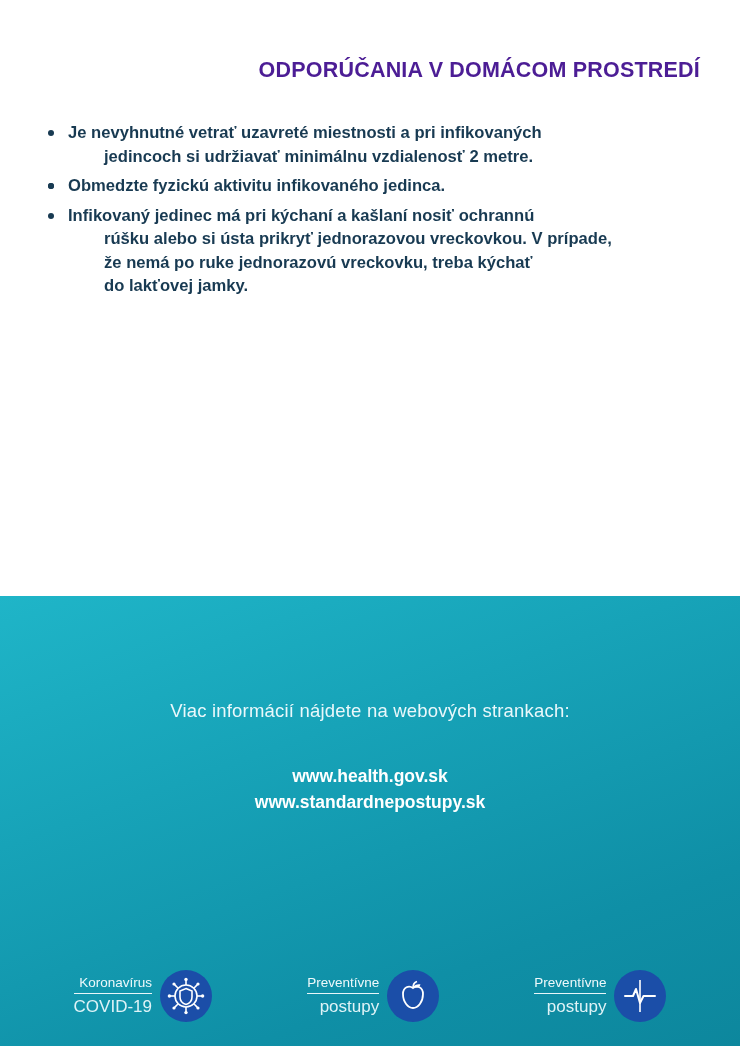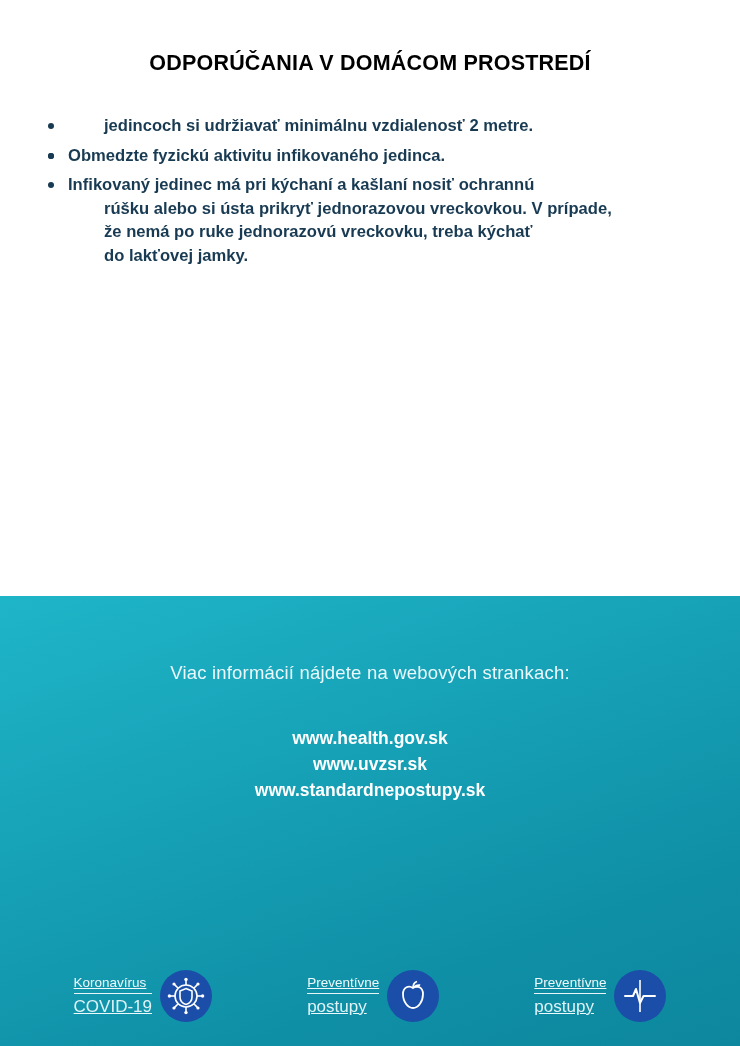--- a/index.html
+++ b/index.html
@@ -23,26 +23,26 @@
     flex-direction: column;
   }
   
   .top {
     height: 596px;
     box-sizing: border-box;
     padding: 34px 40px 0 40px;
     background: #ffffff;
   }
   .title {
-    text-align: center;
+    text-align: right;
     font-size: 21.5px;
     font-weight: bold;
     letter-spacing: 0.2px;
-    color: #000000;
-    margin: 17px 0 0 0;
+    color: #4c1d95;
+    margin: 24px 0 0 0;
   }
   .recs {
     margin: 38px 0 0 0;
     padding: 0;
     list-style: none;
   }
   .rec-item {
     position: relative;
     padding-left: 28px;
     margin-bottom: 6px;
@@ -64,21 +64,21 @@
   .rec-item .line2 {
     display: block;
     margin-left: 36px;
   }
   
   .bottom {
     flex: 1;
     background: linear-gradient(160deg, #1fb5c8 0%, #17a3b8 35%, #0f8fa6 75%, #0d879d 100%);
     position: relative;
     color: #ffffff;
-    padding-top: 66px;
+    padding-top: 104px;
     box-sizing: border-box;
   }
   .more-info {
     text-align: center;
     font-size: 18.5px;
     color: #eaf8fb;
     font-weight: 400;
     letter-spacing: 0.2px;
   }
   .links {
@@ -104,24 +104,23 @@
     align-items: center;
     padding: 0 26px;
     box-sizing: border-box;
   }
   .logo {
     display: flex;
     align-items: center;
     gap: 8px;
   }
   .logo-text {
-    text-align: left;
+    text-align: right;
     line-height: 1.15;
     color: #eef9fb;
-    text-decoration: underline;
   }
   .logo-text .l1 {
     display: block;
     font-size: 13.5px;
     border-bottom: 1.6px solid #e8f6f9;
     padding-bottom: 2px;
   }
   .logo-text .l2 {
     display: block;
     font-size: 17px;
@@ -143,20 +142,21 @@
 <body>
 
 <div class="page">
 
   <div class="top">
     <h1 class="title">ODPORÚČANIA V DOMÁCOM PROSTREDÍ</h1>
 
     <ul class="recs">
       <li class="rec-item">
         <span class="bullet"></span>
+        <span>Je nevyhnutné vetrať uzavreté miestnosti a pri infikovaných</span>
         <span class="line2">jedincoch si udržiavať minimálnu vzdialenosť 2 metre.</span>
       </li>
       <li class="rec-item">
         <span class="bullet"></span>
       </li>
       <li class="rec-item">
         <span class="bullet"></span>
         <span>Obmedzte fyzickú aktivitu infikovaného jedinca.</span>
       </li>
       <li class="rec-item">
@@ -168,21 +168,20 @@
       </li>
     </ul>
   </div>
 
   <div class="bottom">
 
     <div class="more-info">Viac informácií nájdete na webových strankach:</div>
 
     <div class="links">
       <a class="link" href="#">www.health.gov.sk</a>
-      <a class="link" href="#">www.uvzsr.sk</a>
       <a class="link" href="#">www.standardnepostupy.sk</a>
     </div>
 
     <div class="logos">
 
       <div class="logo">
         <div class="logo-text">
           <span class="l1">Koronavírus</span>
           <span class="l2">COVID-19</span>
         </div>

